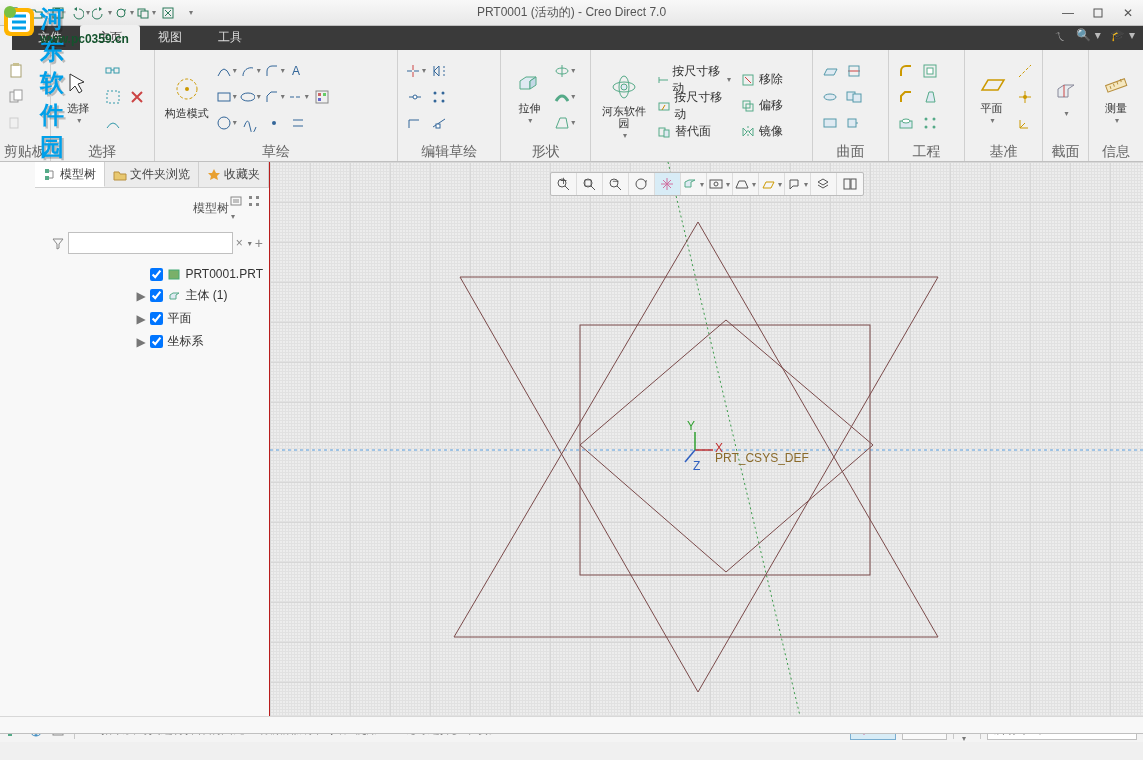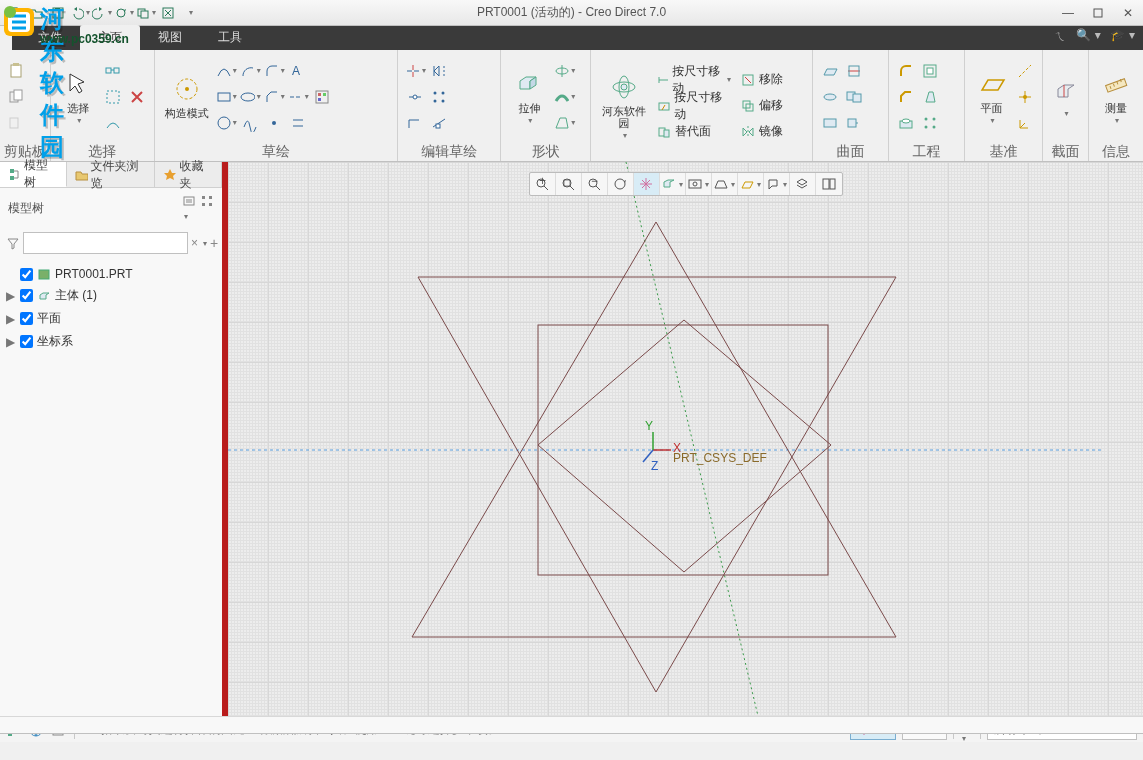--- a/index.html
+++ b/index.html
@@ -27,21 +27,21 @@
 .bigbtn { display:flex; flex-direction:column; align-items:center; justify-content:center; width:44px; height:80px; gap:2px; cursor:pointer; }
 .bigbtn .ico { width:32px; height:32px; display:flex; align-items:center; justify-content:center; }
 .bigbtn .lbl { font-size:11px; color:#333; text-align:center; line-height:1.1;}
 .smallcol { display:flex; flex-direction:column; gap:4px; }
 .smallbtn { width:22px; height:22px; display:flex; align-items:center; justify-content:center; cursor:pointer; }
 .wideitem { display:flex; align-items:center; gap:4px; height:22px; padding:0 4px; cursor:pointer; color:#333; font-size:11px; }
 .dd { font-size:8px; color:#777; margin-left:2px;}
 
 
 .content { display:flex; height:554px; }
-.sidepanel { width:228px; background:#f8f8f8; border-right:6px solid #b91c1c; display:flex; flex-direction:column; }
+.sidepanel { width:270px; background:#f8f8f8; border-right:1px solid #b91c1c; display:flex; flex-direction:column;align-items:flex-end; }
 .sidetabs { height:26px; background:#ececec; display:flex; align-items:center; border-bottom:1px solid #d0d0d0; }
 .sidetab { display:flex; align-items:center; gap:3px; padding:0 8px; height:100%; cursor:pointer; color:#444; border-right:1px solid #d0d0d0;}
 .sidetab.active { background:#fff; border-bottom:1px solid #fff;}
 .treehdr { display:flex; align-items:center; justify-content:space-between; padding:6px 8px; color:#555;}
 .searchrow { display:flex; align-items:center; padding:4px 6px; gap:3px;}
 .searchrow input { flex:1; height:22px; border:1px solid #c0c0c0; padding:0 4px;}
 .tree { padding:6px 4px; }
 .tree-item { display:flex; align-items:center; gap:4px; padding:3px 2px; color:#333;}
 .tree-exp { width:10px; color:#777; cursor:pointer;}
 .tree-chk { width:13px; height:13px;}

